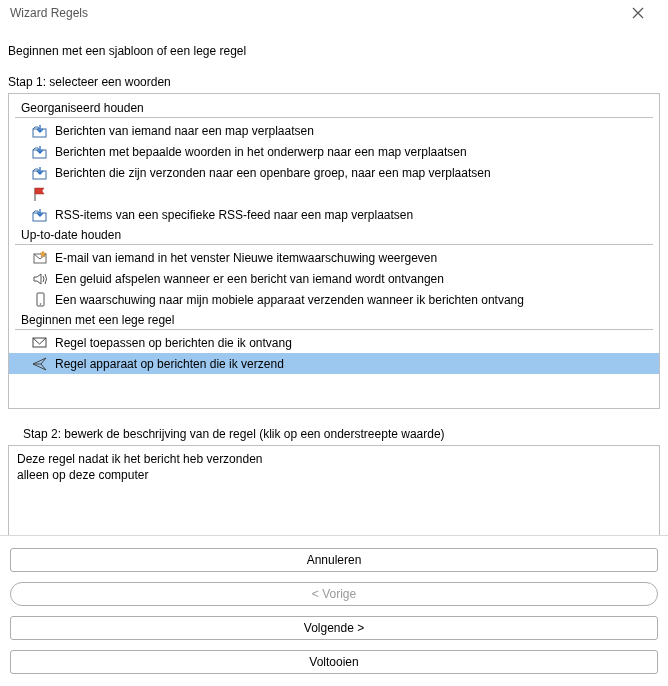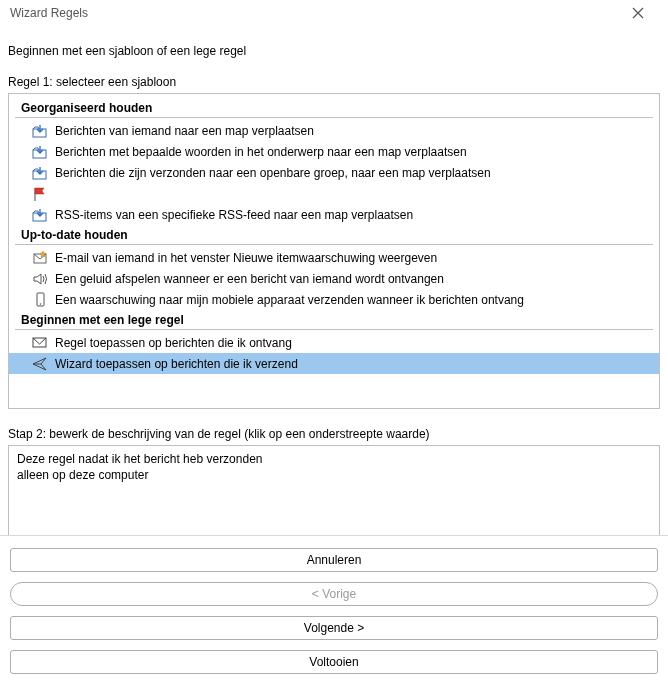--- a/index.html
+++ b/index.html
@@ -37,21 +37,21 @@
     margin-top: 2px;
     margin-bottom: 4px;
   }
   .templates-box {
     border: 1px solid #bfbfbf;
     padding: 4px 0;
     margin-bottom: 18px;
     height: 316px;
   }
   .group-header {
-    font-weight: 700;
+    font-weight: 400;
     padding: 2px 6px 2px 6px;
     border-bottom: 1px solid #bfbfbf;
     margin: 1px 6px 2px 6px;
   }
   .template-item {
     display: flex;
     align-items: center;
     padding: 2px 4px 2px 22px;
     height: 21px;
     cursor: default;
@@ -68,20 +68,21 @@
     margin-right: 6px;
     flex-shrink: 0;
   }
   .template-item .label {
     white-space: nowrap;
     overflow: hidden;
     text-overflow: ellipsis;
   }
   .step2-label {
     margin-bottom: 4px;
+    margin-left: 15px;
   }
   .description-box {
     border: 1px solid #bfbfbf;
     padding: 6px 8px;
     height: 130px;
   }
   .description-box p {
     margin: 0 0 2px 0;
   }
   .button-bar {
@@ -122,21 +123,21 @@
   <span>Wizard Regels</span>
   <span class="close">
     <svg width="12" height="12" viewBox="0 0 12 12">
         <path d="M1 1 L11 11 M11 1 L1 11" stroke="#555" stroke-width="1.2" fill="none"></path>
       </svg>
   </span>
 </div>
 
 <div class="content">
   <div class="intro">Beginnen met een sjabloon of een lege regel</div>
-  <div class="step1-label">Regel 1: selecteer een sjabloon</div>
+  <div class="step1-label">Stap 1: selecteer een woorden</div>
 
   <div class="templates-box">
 
     <div class="group-header">Georganiseerd houden</div>
 
     <div class="template-item">
       <span class="icon">
         <svg width="16" height="16" viewBox="0 0 16 16">
             <rect x="1" y="6" width="13" height="8" fill="none" stroke="#3a6da8" stroke-width="1"></rect>
             <path d="M1 6 L3 4 L6 4 L7 6" fill="none" stroke="#3a6da8"></path>
@@ -233,21 +234,21 @@
       <span class="label">Regel toepassen op berichten die ik ontvang</span>
     </div>
 
     <div class="template-item selected">
       <span class="icon">
         <svg width="16" height="16" viewBox="0 0 16 16">
             <path d="M1 8 L14 2 L9 8 L14 14 Z" fill="none" stroke="#444" stroke-width="1"></path>
             <path d="M1 8 L9 8" stroke="#444"></path>
           </svg>
       </span>
-      <span class="label">Wizard toepassen op berichten die ik verzend</span>
+      <span class="label">Regel apparaat op berichten die ik verzend</span>
     </div>
 
   </div>
 
   <div class="step2-label">Stap 2: bewerk de beschrijving van de regel (klik op een onderstreepte waarde)</div>
 
   <div class="description-box">
     <p>Deze regel nadat ik het bericht heb verzonden</p>
     <p>alleen op deze computer</p>
   </div>

